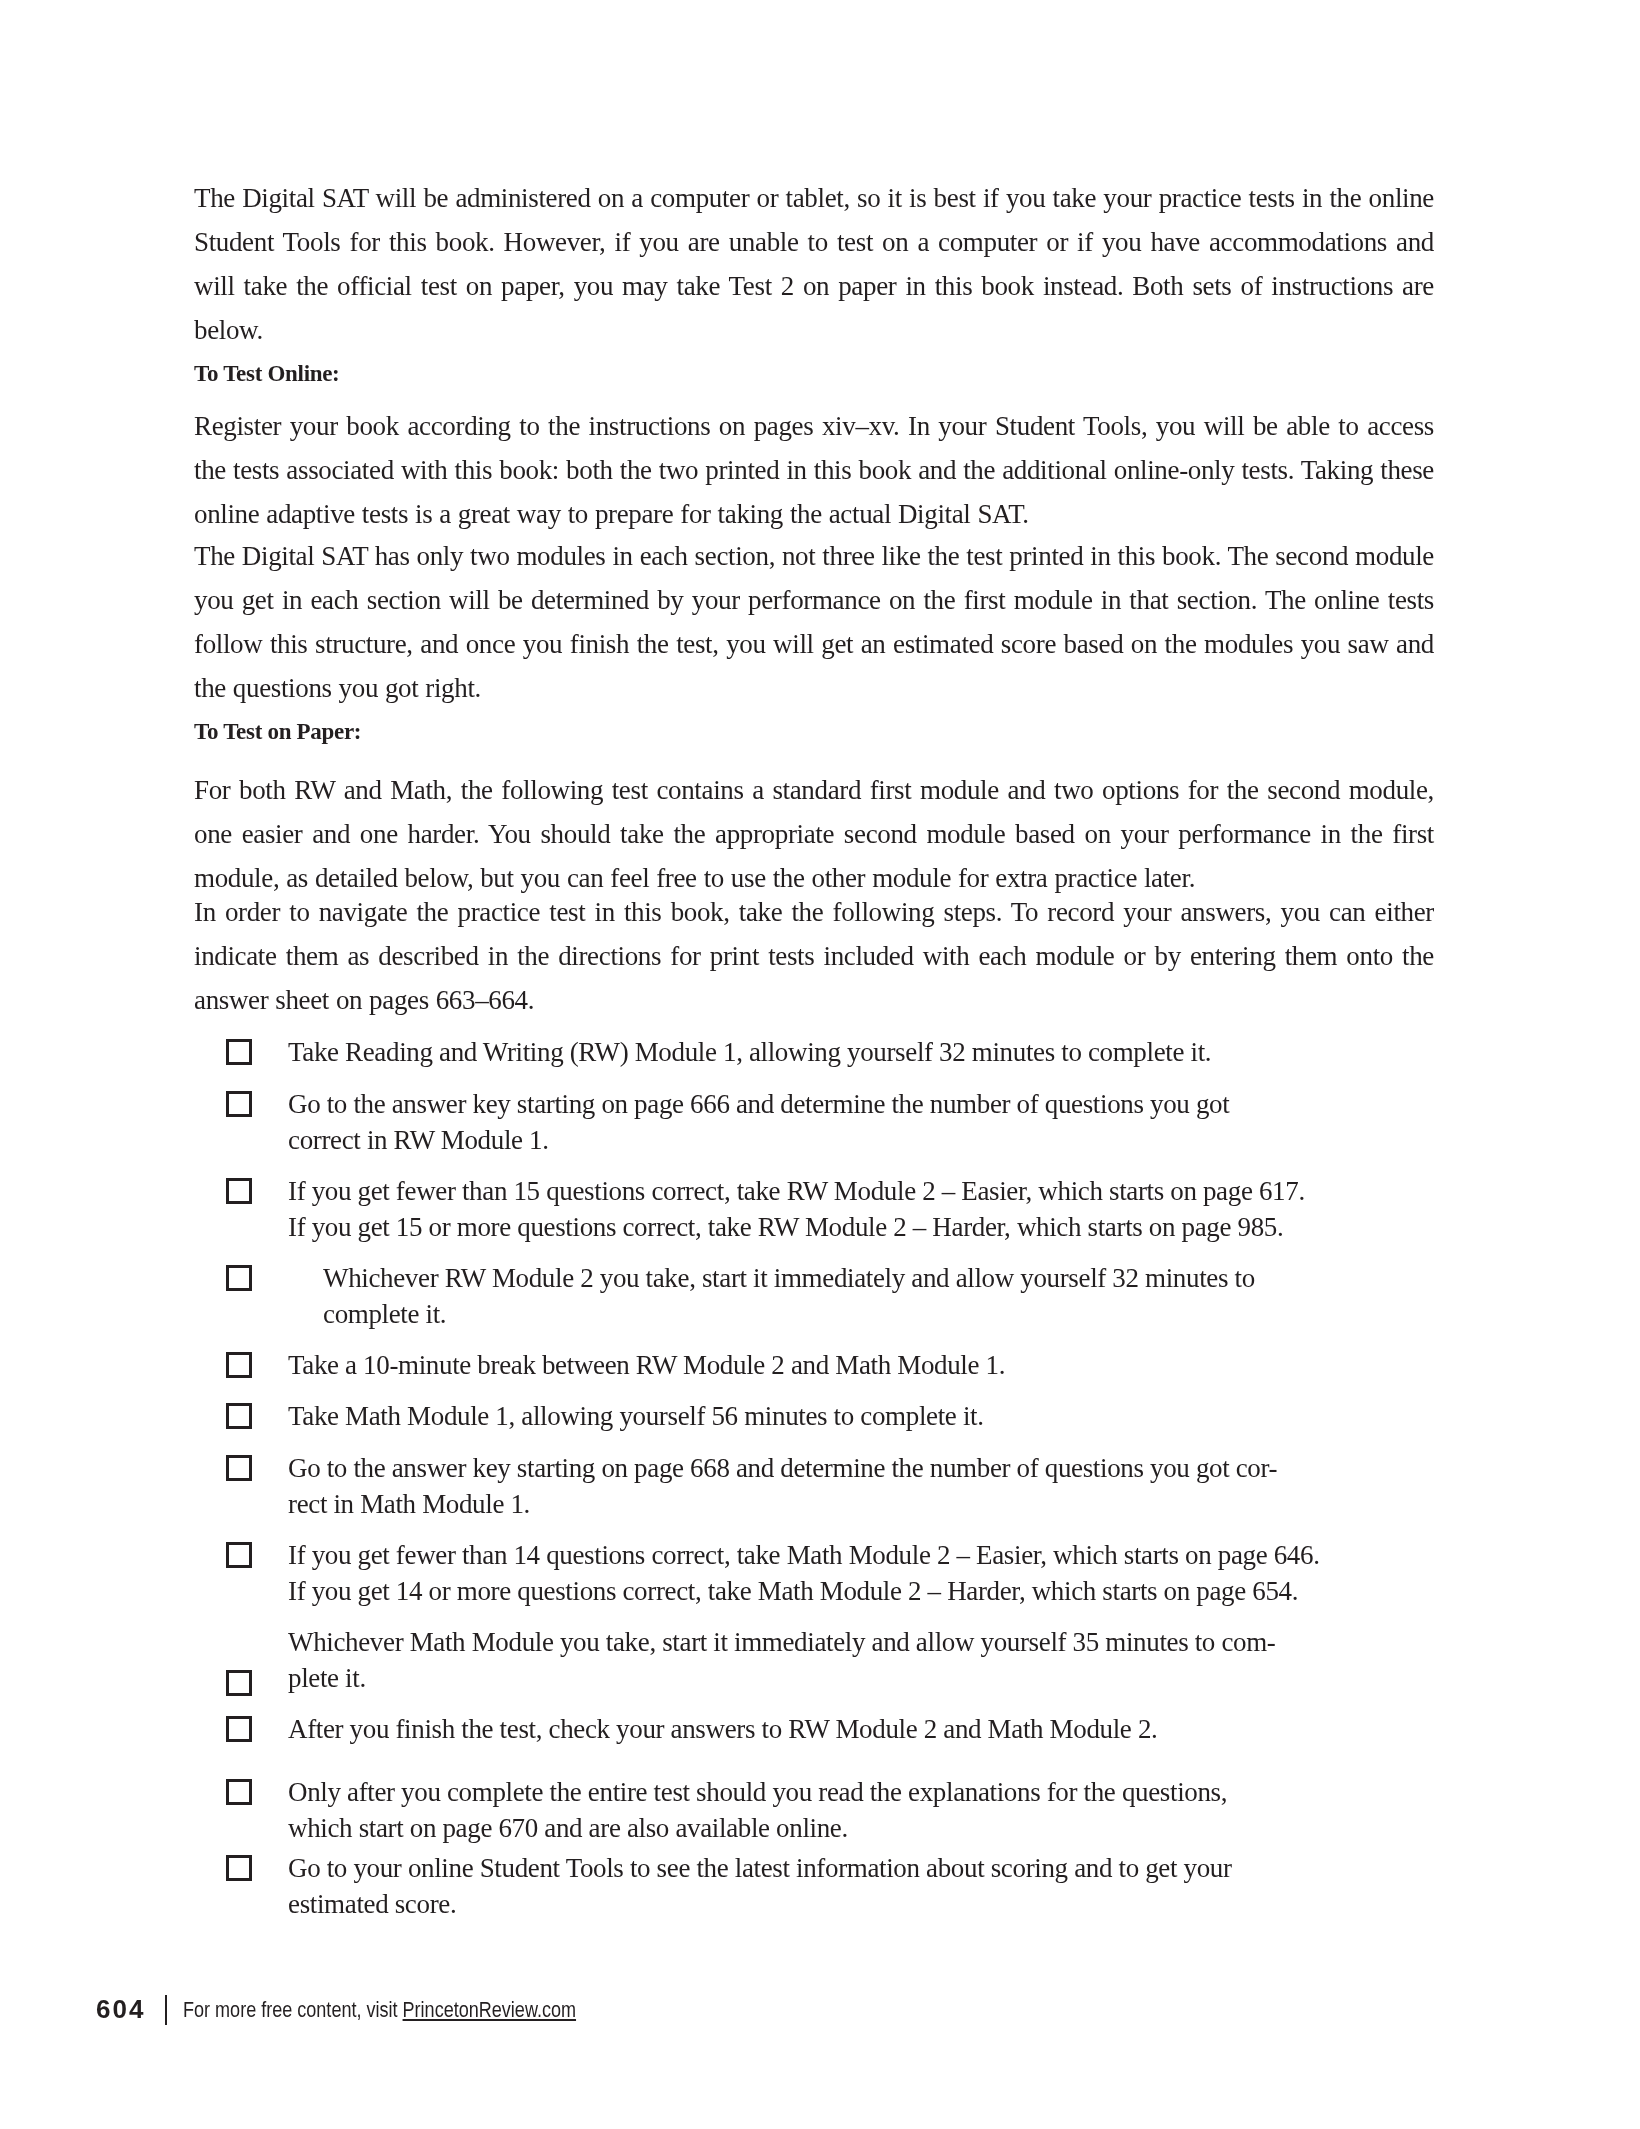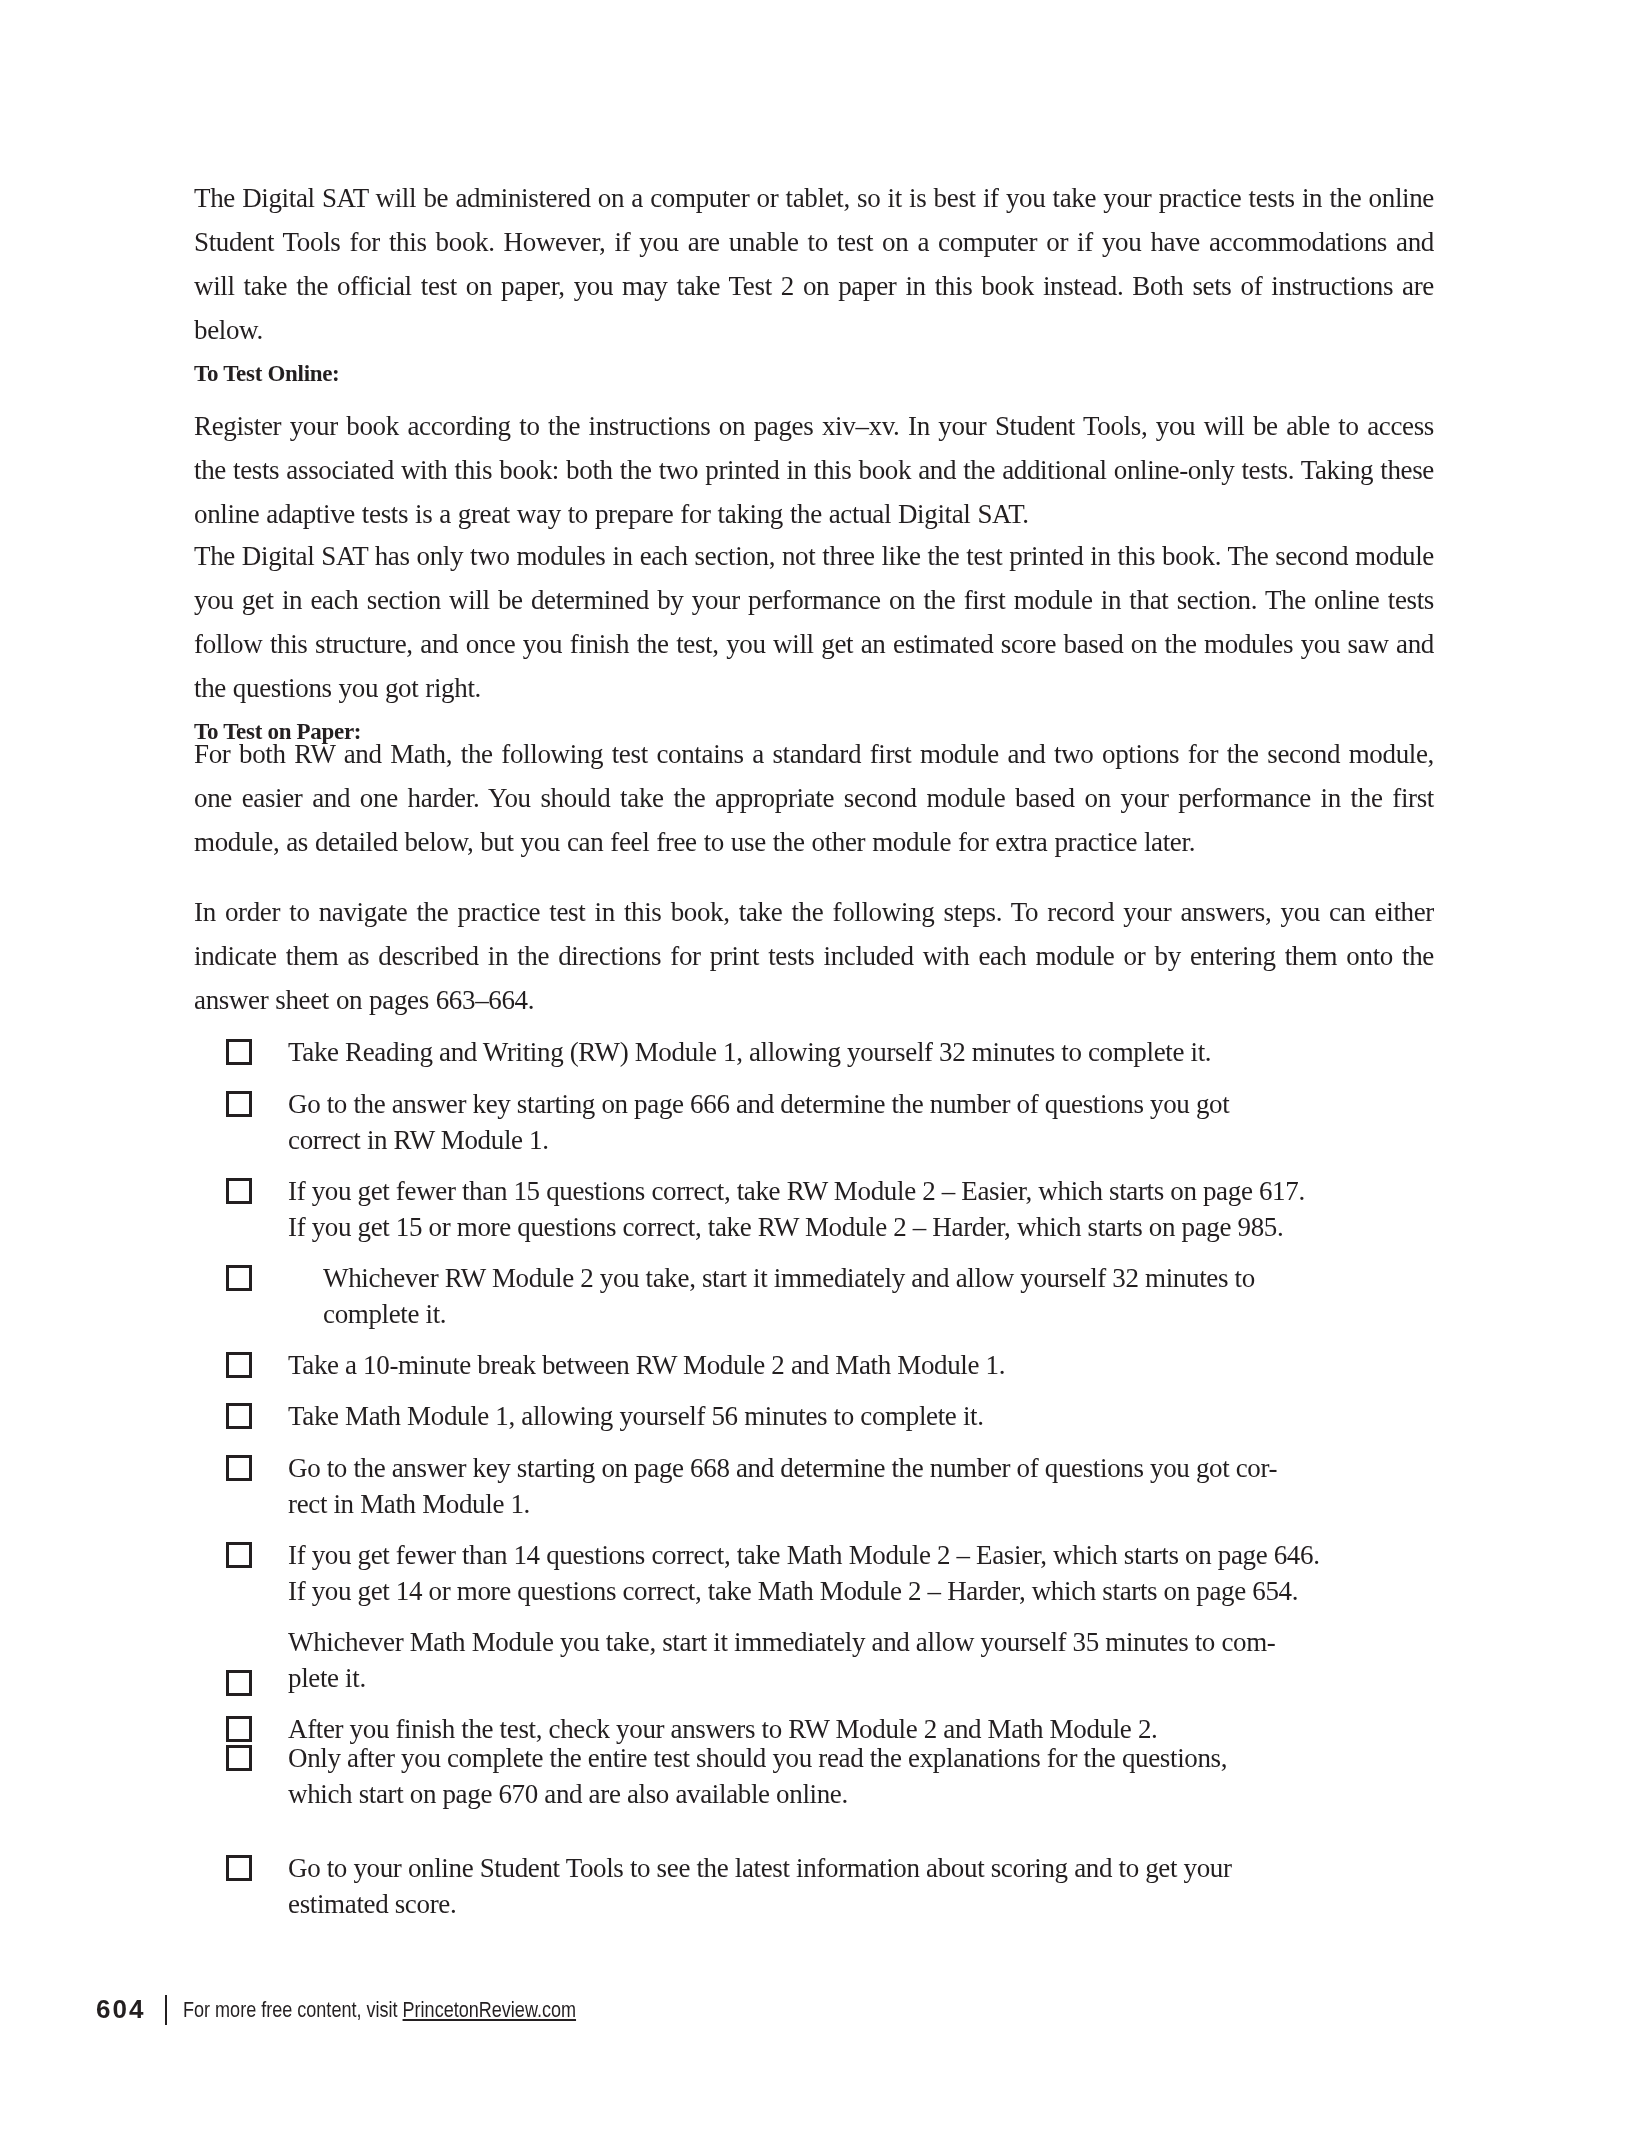--- a/index.html
+++ b/index.html
@@ -103,21 +103,21 @@
 <body>
 
 <div class="page">
   <p class="para" style="position:absolute;top:0;width:1240px;">The Digital SAT will be administered on a computer or tablet, so it is best if you take your practice tests in the online Student Tools for this book. However, if you are unable to test on a computer or if you have accommodations and will take the official test on paper, you may take Test 2 on paper in this book instead. Both sets of instructions are below.</p>
 
   <p class="heading" style="position:absolute;top:180px;">To Test Online:</p>
   <p class="para" style="position:absolute;top:228px;width:1240px;">Register your book according to the instructions on pages xiv–xv. In your Student Tools, you will be able to access the tests associated with this book: both the two printed in this book and the additional online-only tests. Taking these online adaptive tests is a great way to prepare for taking the actual Digital SAT.</p>
   <p class="para" style="position:absolute;top:358px;width:1240px;">The Digital SAT has only two modules in each section, not three like the test printed in this book. The second module you get in each section will be determined by your performance on the first module in that section. The online tests follow this structure, and once you finish the test, you will get an estimated score based on the modules you saw and the questions you got right.</p>
 
   <p class="heading" style="position:absolute;top:538px;">To Test on Paper:</p>
-  <p class="para" style="position:absolute;top:556px;width:1240px;">For both RW and Math, the following test contains a standard first module and two options for the second module, one easier and one harder. You should take the appropriate second module based on your performance in the first module, as detailed below, but you can feel free to use the other module for extra practice later.</p>
+  <p class="para" style="position:absolute;top:592px;width:1240px;">For both RW and Math, the following test contains a standard first module and two options for the second module, one easier and one harder. You should take the appropriate second module based on your performance in the first module, as detailed below, but you can feel free to use the other module for extra practice later.</p>
   <p class="para" style="position:absolute;top:714px;width:1240px;">In order to navigate the practice test in this book, take the following steps. To record your answers, you can either indicate them as described in the directions for print tests included with each module or by entering them onto the answer sheet on pages 663–664.</p>
 </div>
 
 <ul class="checklist" style="top:1034px;">
   <li class="check-item" style="top:0px;">
     <span class="checkbox"></span>
     <span class="check-text">Take Reading and Writing (RW) Module 1, allowing yourself 32 minutes to complete it.</span>
   </li>
   <li class="check-item" style="top:52px;">
     <span class="checkbox"></span>
@@ -154,21 +154,21 @@
   </li>
   <li class="check-item" style="top:590px;align-items:flex-end;">
     <span class="checkbox"></span>
     <span class="check-text">Whichever Math Module you take, start it immediately and allow yourself 35 minutes to com-
 plete it.</span>
   </li>
   <li class="check-item" style="top:677px;">
     <span class="checkbox"></span>
     <span class="check-text">After you finish the test, check your answers to RW Module 2 and Math Module 2.</span>
   </li>
-  <li class="check-item" style="top:706px;">
+  <li class="check-item" style="top:740px;">
     <span class="checkbox"></span>
     <span class="check-text">Only after you complete the entire test should you read the explanations for the questions,
 which start on page 670 and are also available online.</span>
   </li>
   <li class="check-item" style="top:816px;">
     <span class="checkbox"></span>
     <span class="check-text">Go to your online Student Tools to see the latest information about scoring and to get your
 estimated score.</span>
   </li>
 </ul>

